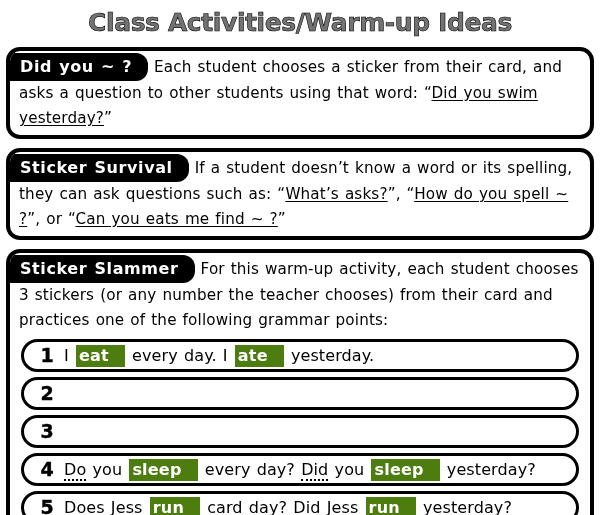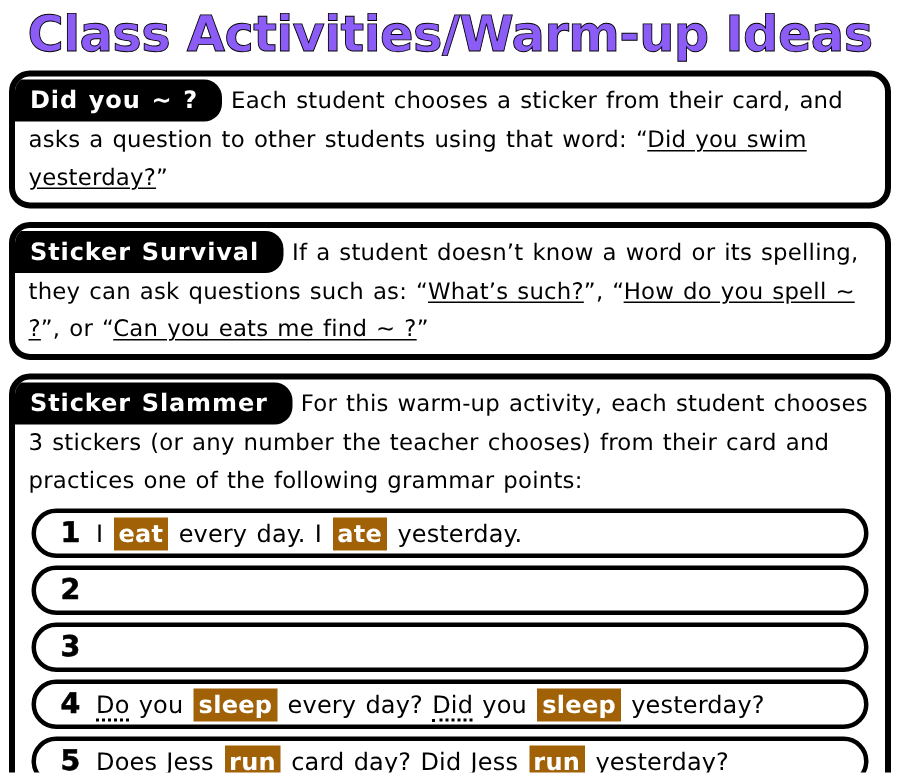--- a/index.html
+++ b/index.html
@@ -19,24 +19,24 @@
     width: 600px;
     height: 515px;
     box-sizing: border-box;
     padding: 0 6px;
   }
 
   
   .title {
     font-family: "DejaVu Sans", sans-serif;
     font-weight: bold;
-    font-size: 33px;
+    font-size: 25px;
     line-height: 40px;
     letter-spacing: -0.4px;
-    color: #8b5cf6;
+    color: #737373;
     text-align: center;
     padding-top: 3px;
     height: 44px;
     white-space: nowrap;
     -webkit-text-stroke: 0.6px #000;
   }
 
   
   .section {
     position: relative;
@@ -118,24 +118,24 @@
   }
   .gsent {
     font-size: 16px;
     line-height: 20px;
     color: #000;
     letter-spacing: 0.1px;
     word-spacing: 1px;
     margin-left: 6px;
   }
   .hl {
-    background: #a16207;
+    background: #4d7c0f;
     color: #ffffff;
     font-weight: bold;
-    padding: 1px 3px 2px 3px;
+    padding: 1px 16px 2px 3px;
     margin: 0 1px;
     letter-spacing: 0.2px;
   }
   .dot {
     border-bottom: 2px dotted #000;
     padding-bottom: 0px;
   }
 </style>
 </head>
 <body>
@@ -148,21 +148,21 @@
     <div class="section-inner">
       <div class="body-text">
         <span class="tab"><span>Did you ~ ?</span></span><span class="rich"><span>Each student chooses a sticker from their card, and asks a question to other students using that word: </span><span>“</span><span class="u">Did you swim yesterday?</span><span>”</span></span>
       </div>
     </div>
   </div>
 
   <div class="section">
     <div class="section-inner">
       <div class="body-text">
-        <span class="tab"><span>Sticker Survival</span></span><span class="rich"><span>If a student doesn’t know a word or its spelling, they can ask questions such as: “</span><span class="u">What’s such?</span><span>”, “</span><span class="u">How do you spell ~ ?</span><span>”, or “</span><span class="u">Can you eats me find ~ ?</span><span>”</span></span>
+        <span class="tab"><span>Sticker Survival</span></span><span class="rich"><span>If a student doesn’t know a word or its spelling, they can ask questions such as: “</span><span class="u">What’s asks?</span><span>”, “</span><span class="u">How do you spell ~ ?</span><span>”, or “</span><span class="u">Can you eats me find ~ ?</span><span>”</span></span>
       </div>
     </div>
   </div>
 
   <div class="section">
     <div class="section-inner">
       <div class="body-text">
         <span class="tab"><span>Sticker Slammer</span></span><span class="rich"><span>For this warm-up activity, each student chooses 3 stickers (or any number the teacher chooses) from their card and practices one of the following grammar points:</span></span>
       </div>
 

